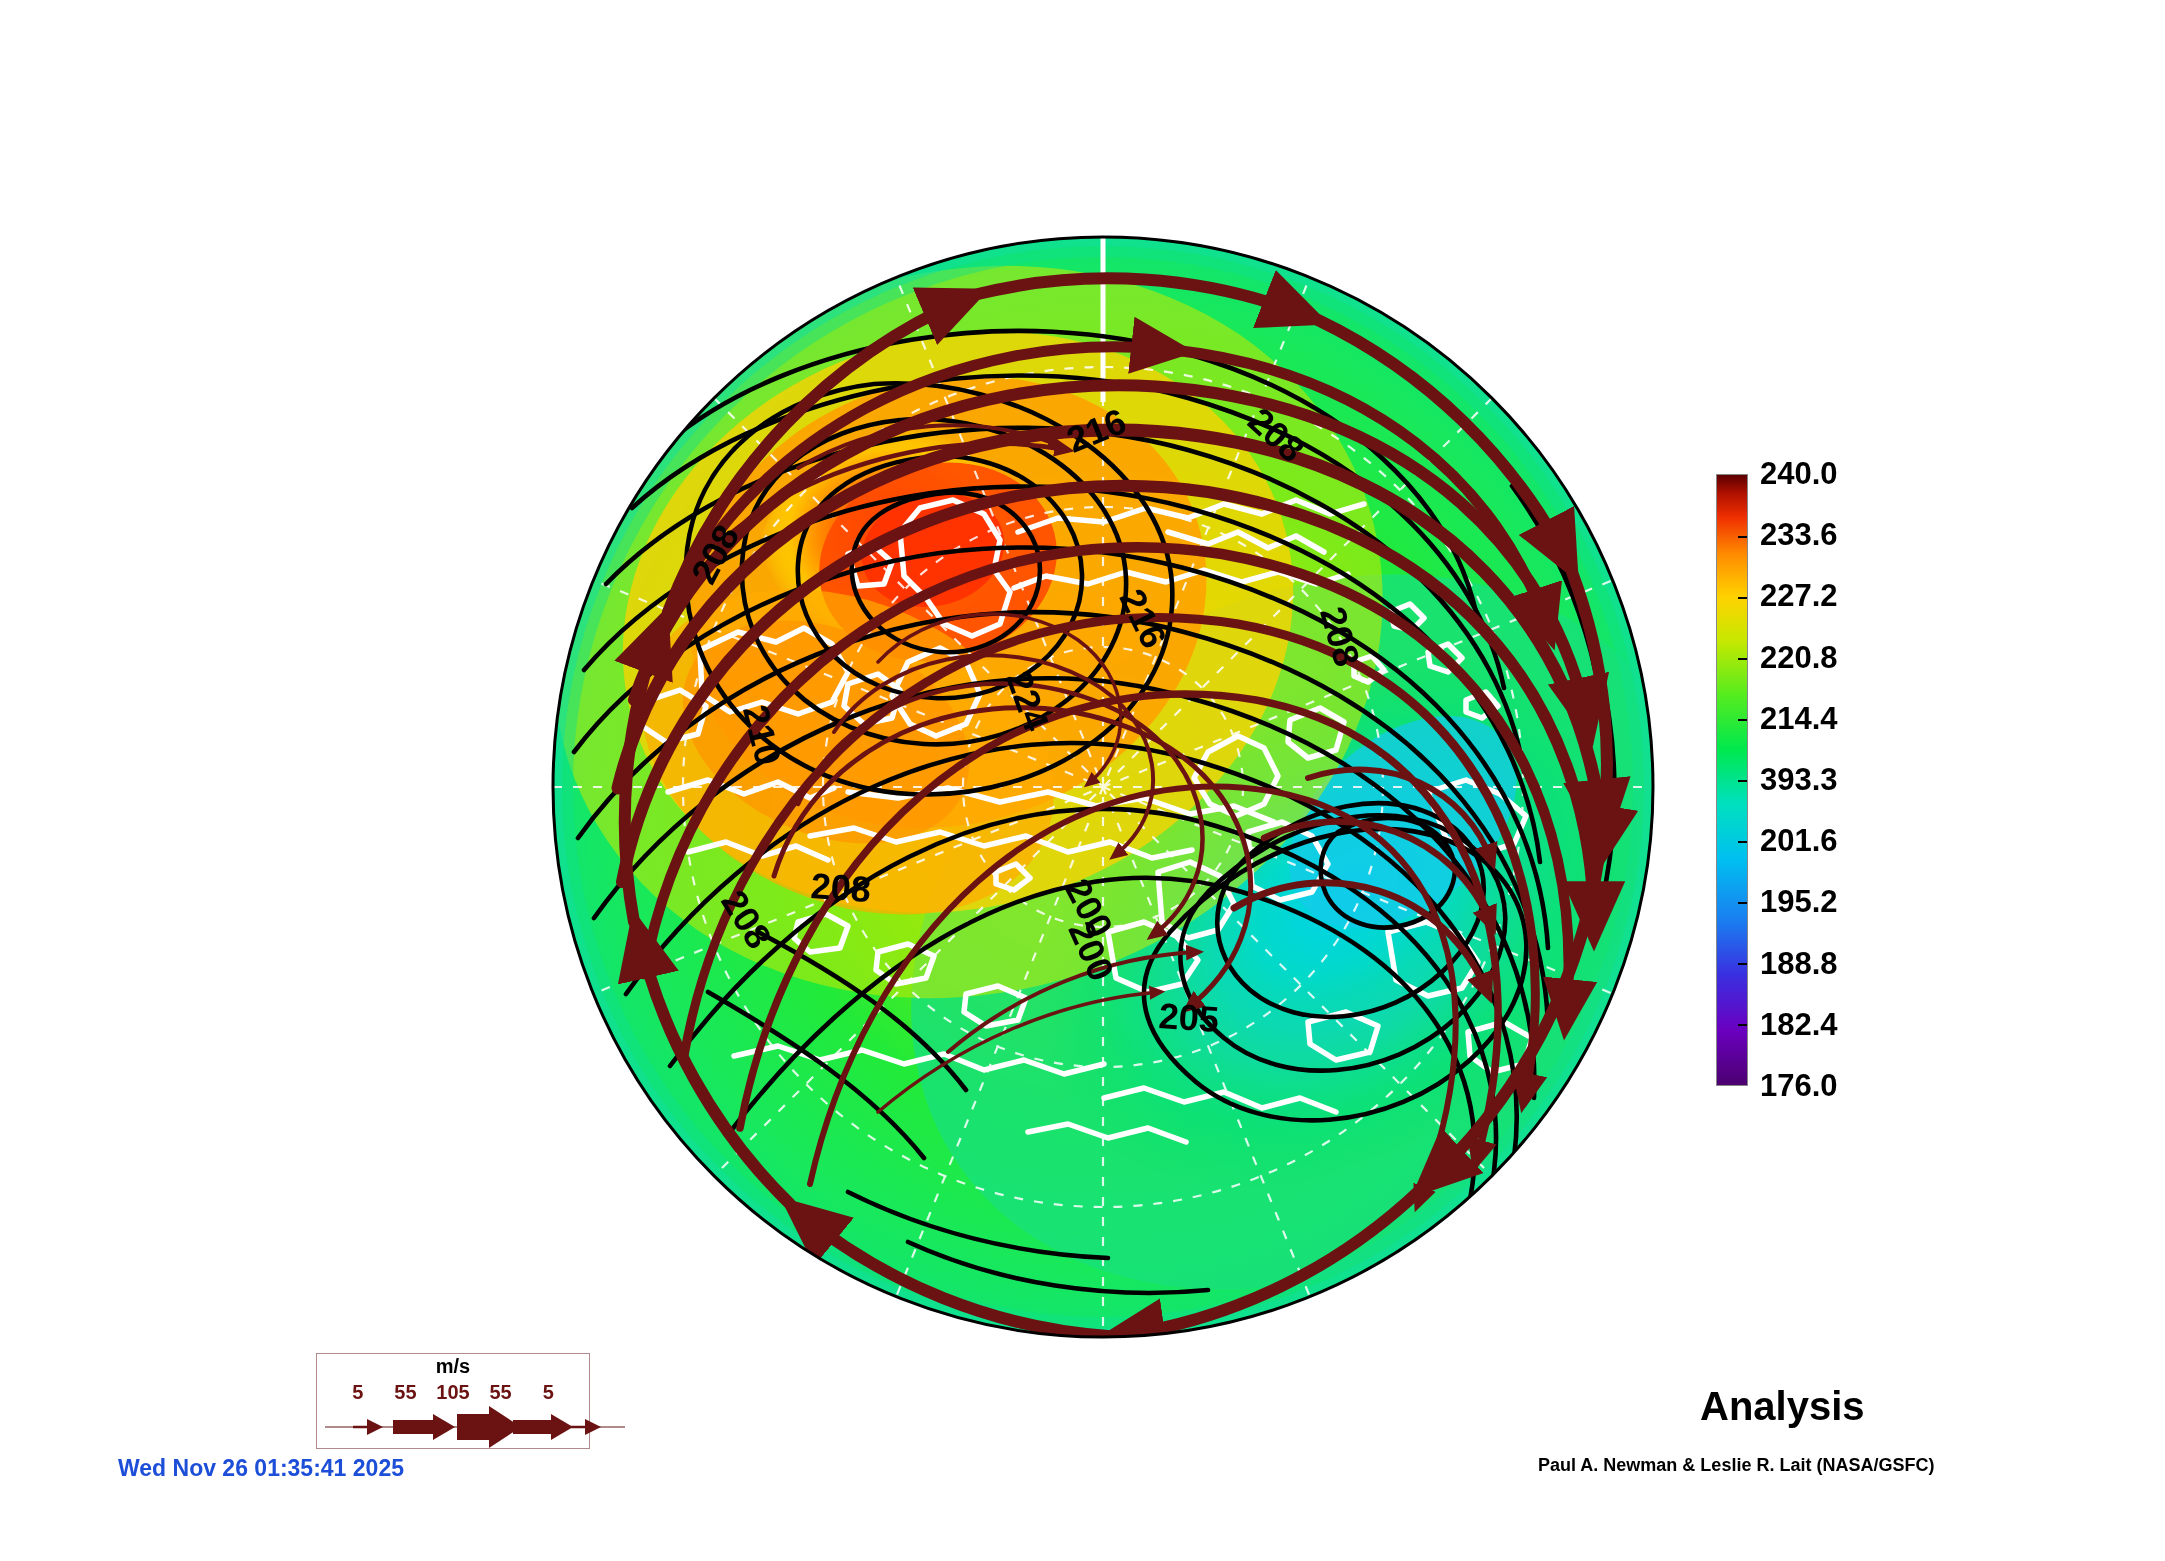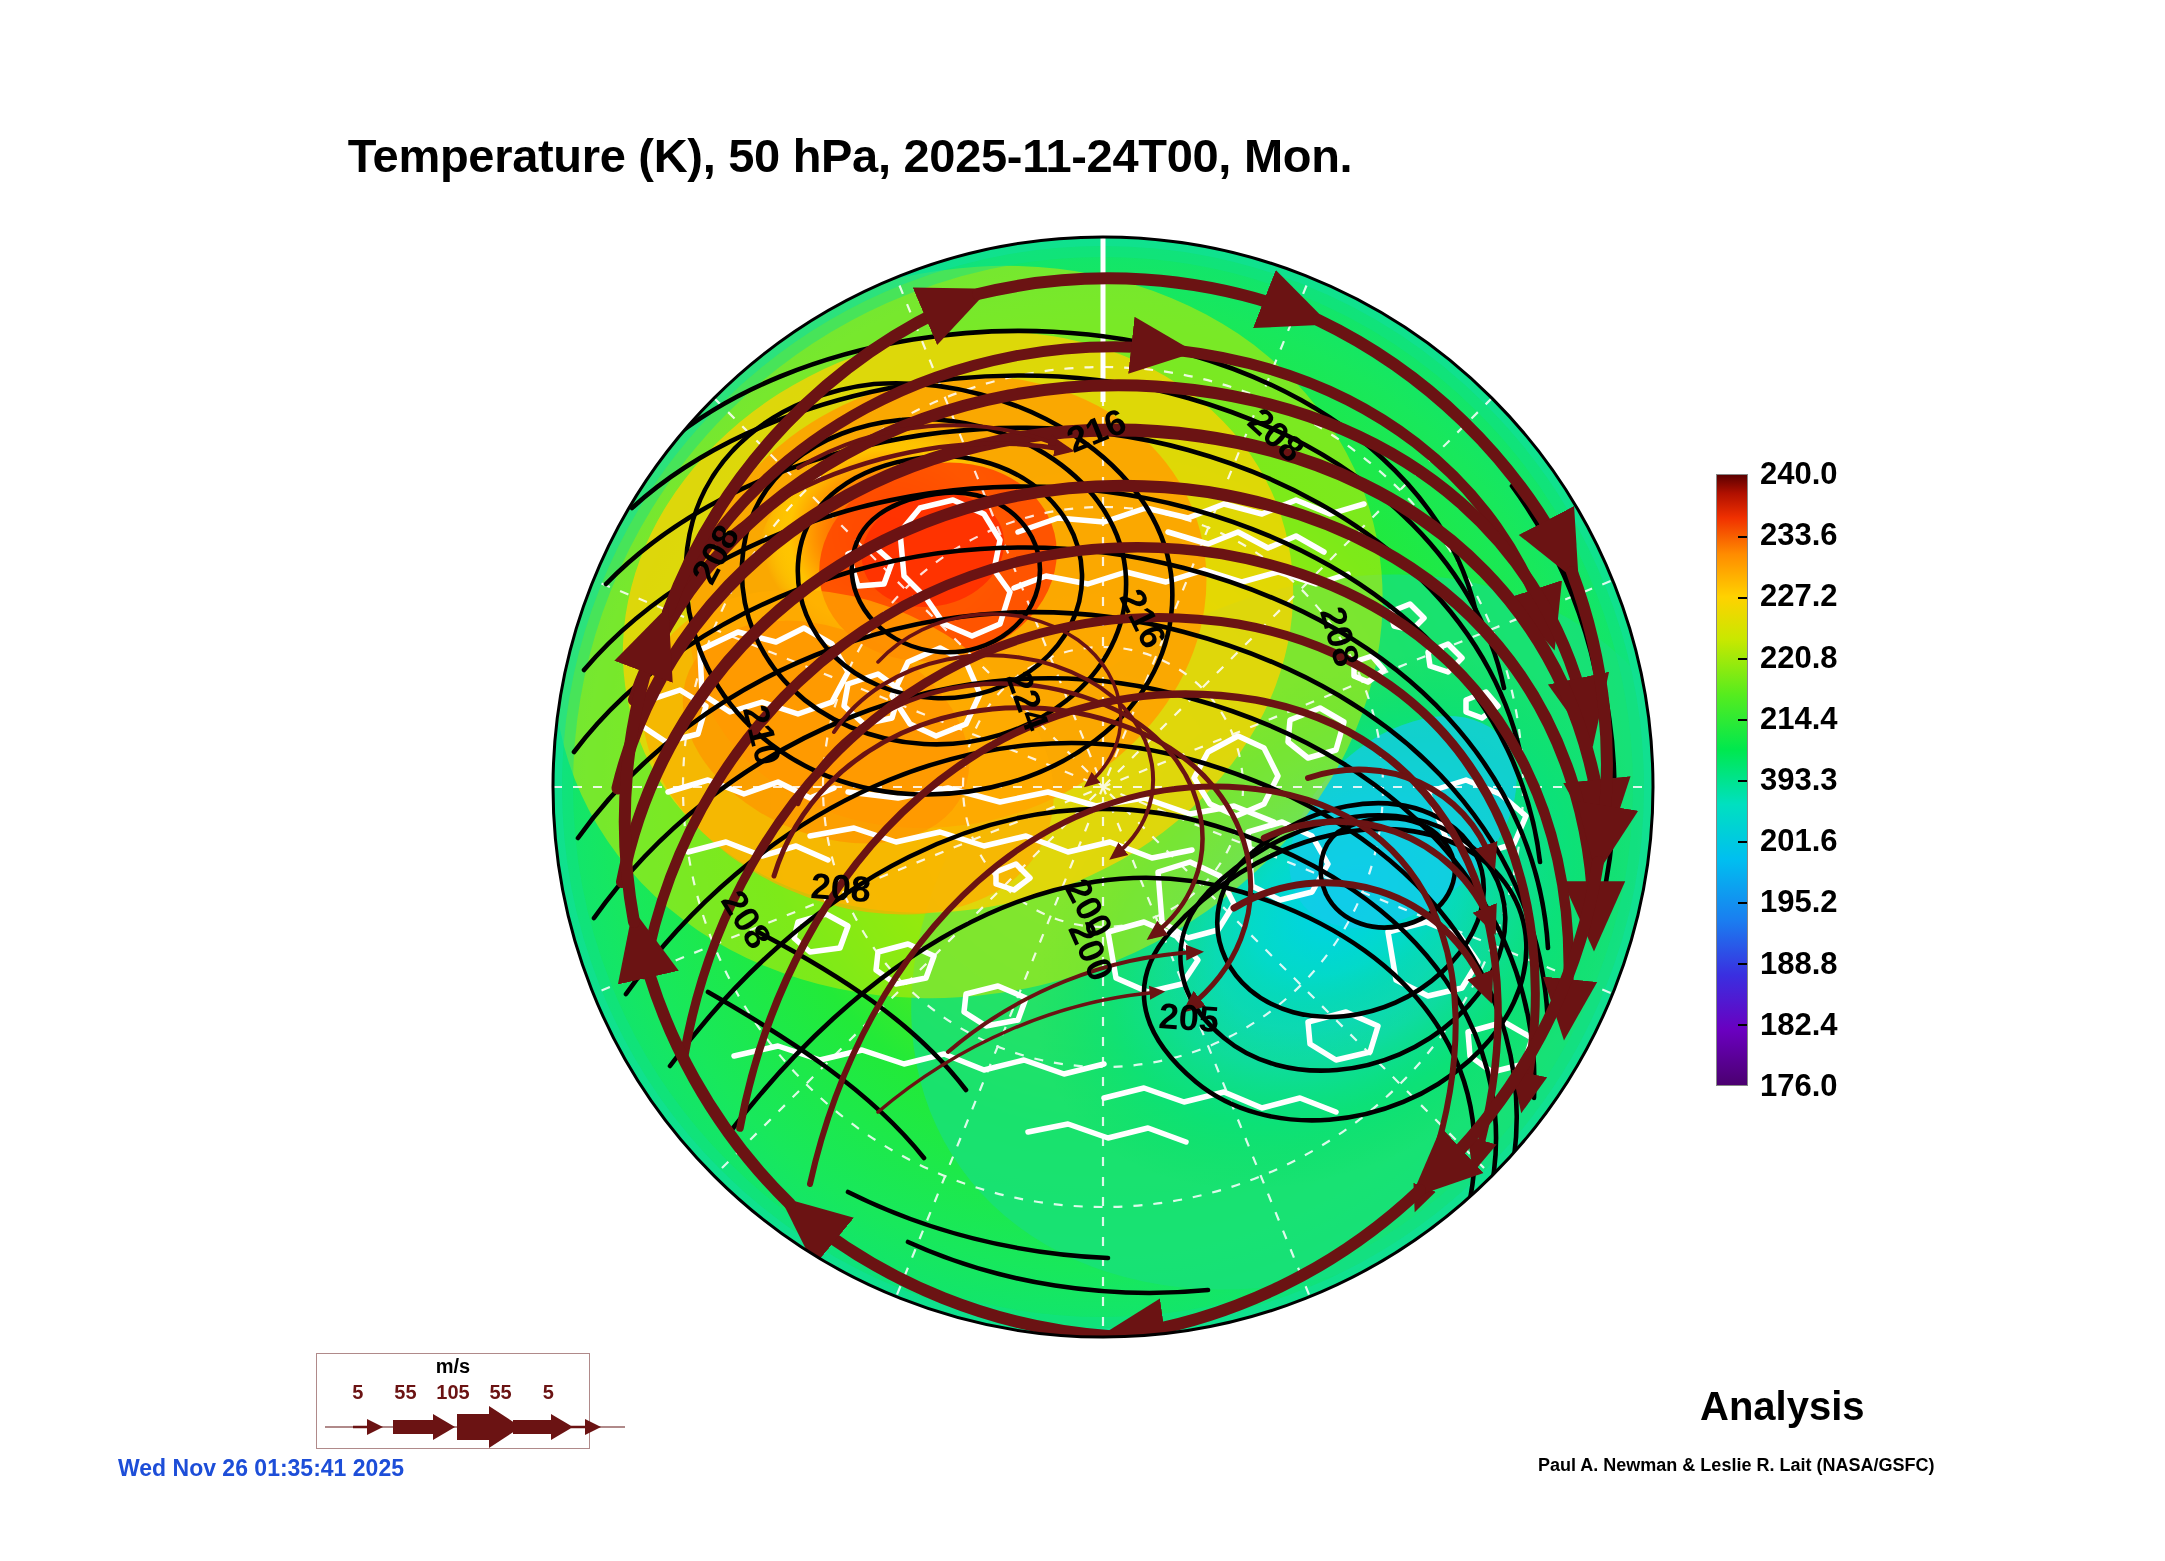--- a/index.html
+++ b/index.html
@@ -45,21 +45,20 @@
   .stamp-left{position:absolute;left:118px;top:1455px;font-size:23px;
               font-weight:bold;color:#1d4ed8;white-space:nowrap;}
   .stamp-right{position:absolute;left:1538px;top:1455px;font-size:18px;
                font-weight:bold;color:#000;white-space:nowrap;}
 </style>
 </head>
 <body>
 
 <div id="page">
 
-  <div class="title">Temperature (K), 50 hPa, 2025-11-24T00, Mon.</div>
 
   <div class="map-wrap">
     <svg class="map-svg" viewBox="0 0 1110 1110">
       <defs>
         <clipPath id="globeClip">
             <circle cx="555" cy="555" r="550"></circle>
           </clipPath>
 
         <radialGradient id="warmCore" cx="36%" cy="35%" r="34%">
           <stop offset="0%" stop-color="#ff3000"></stop>

